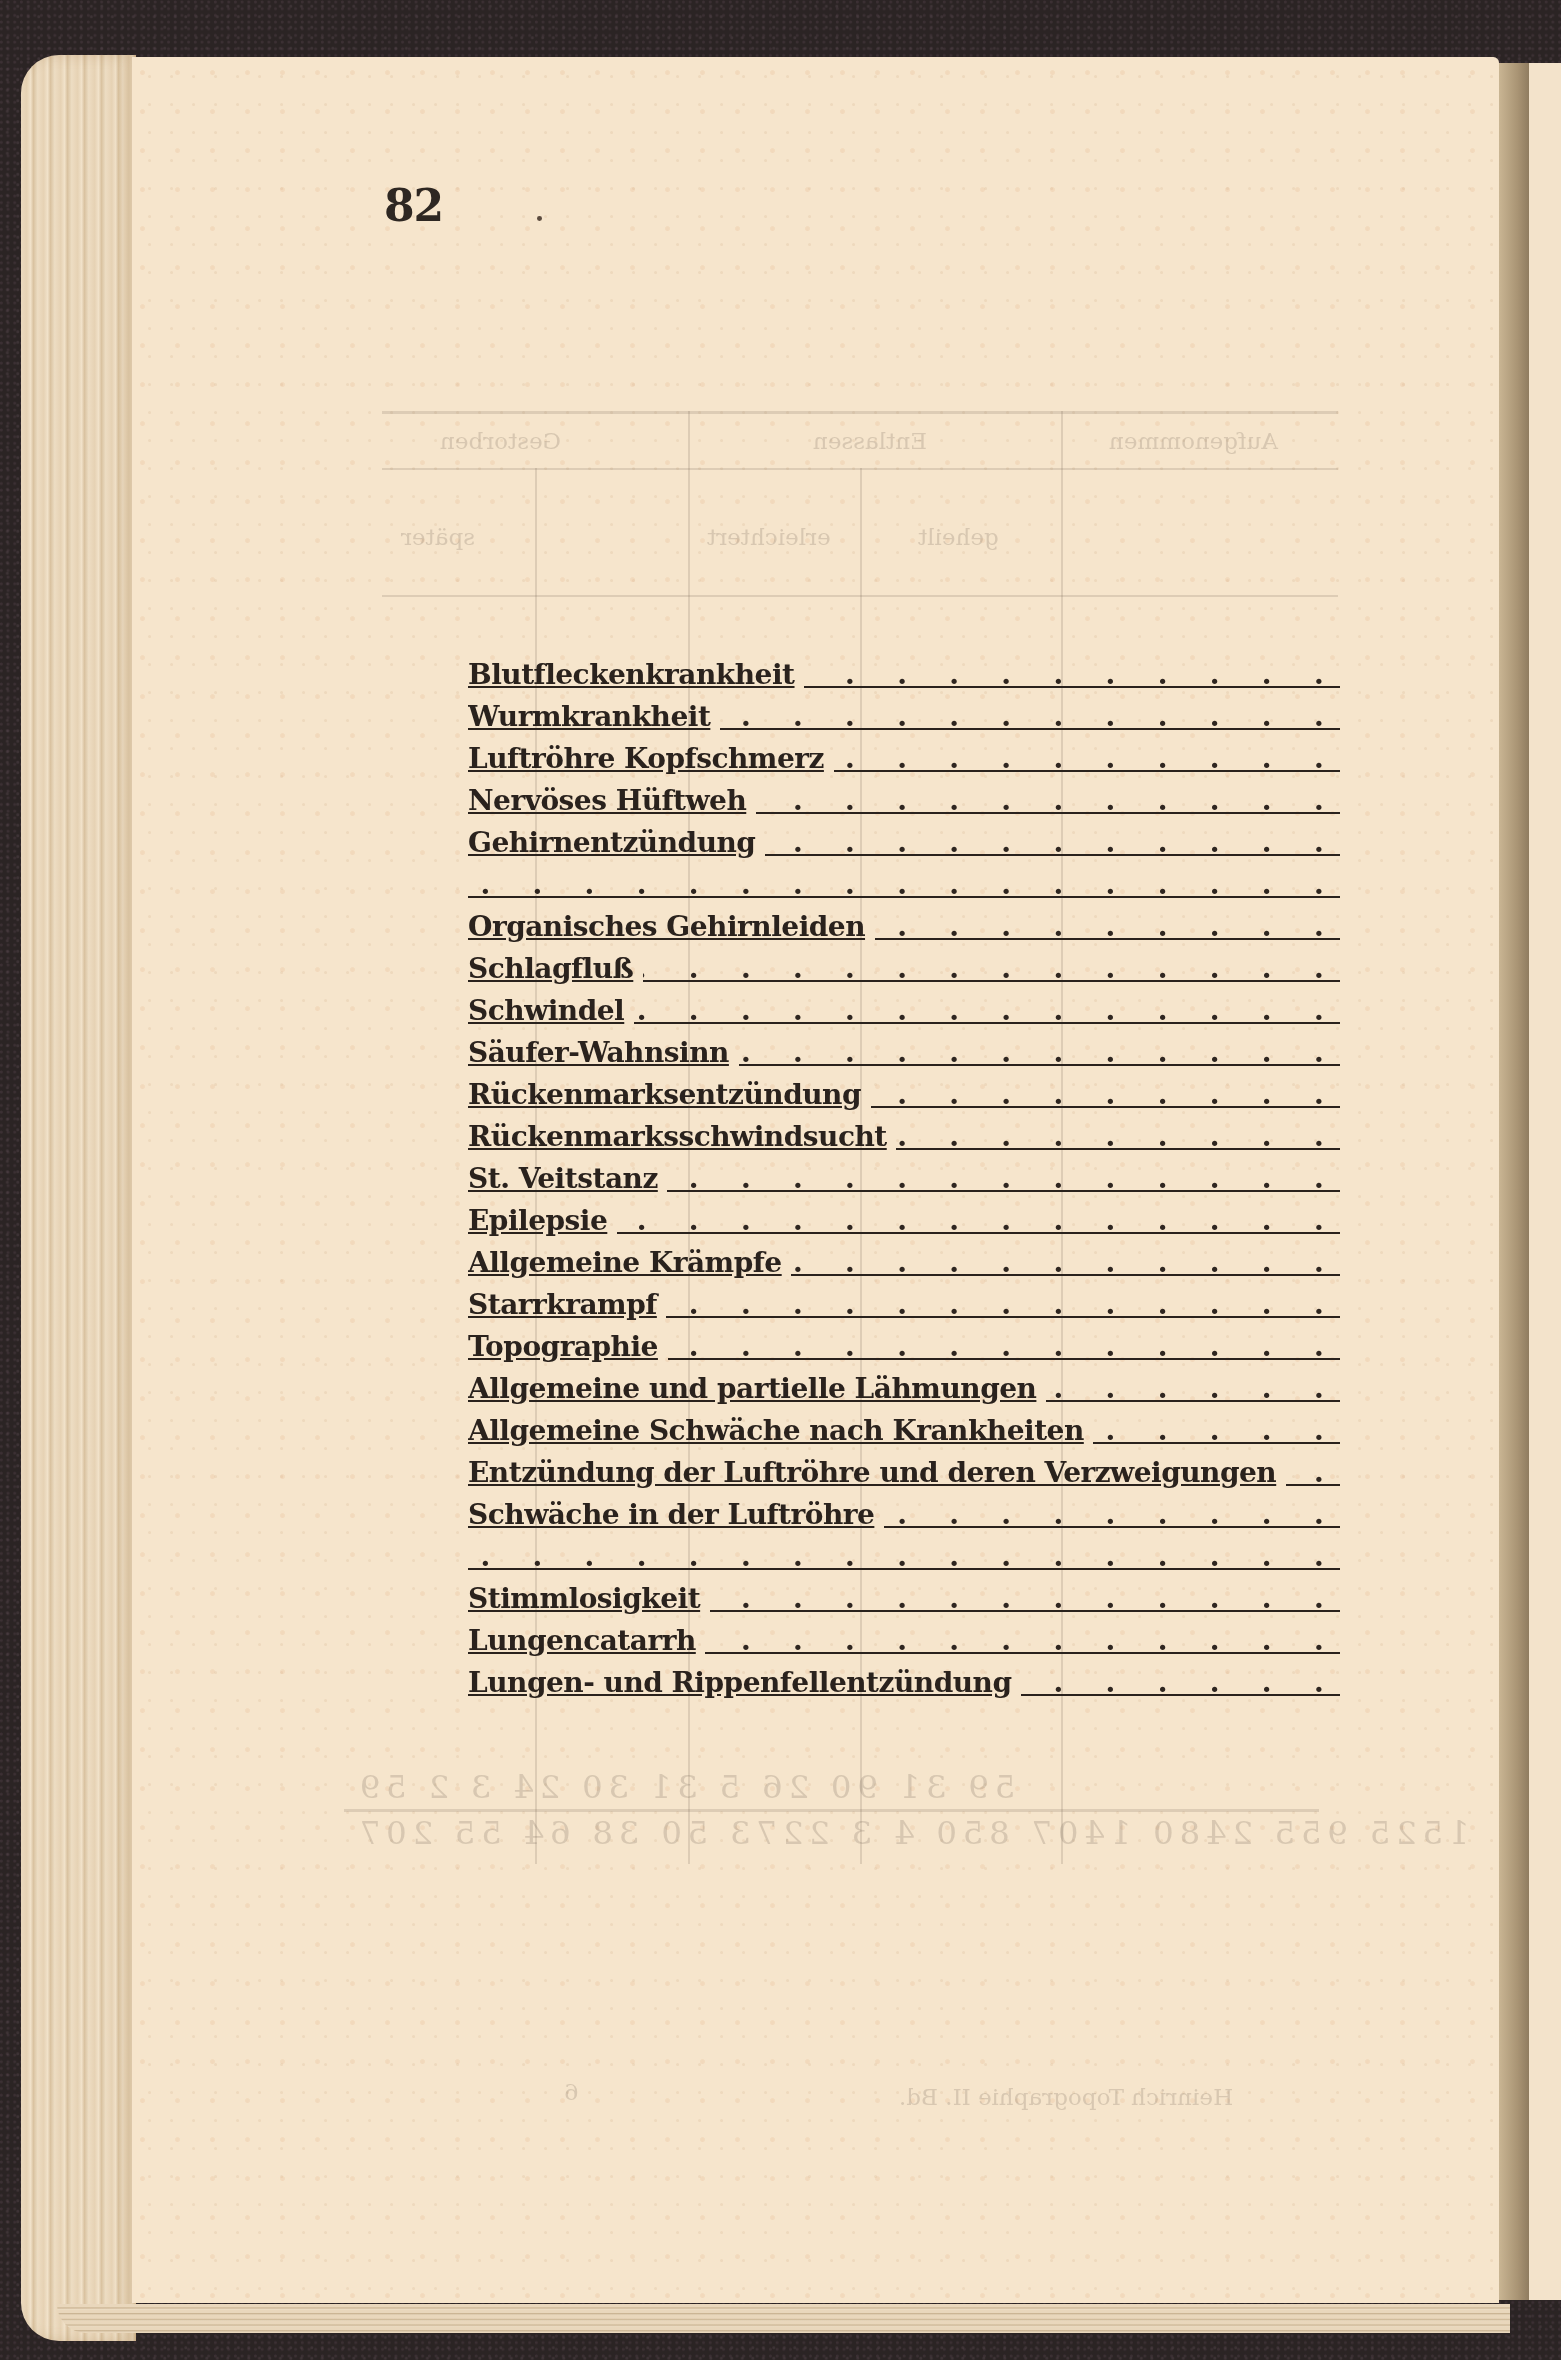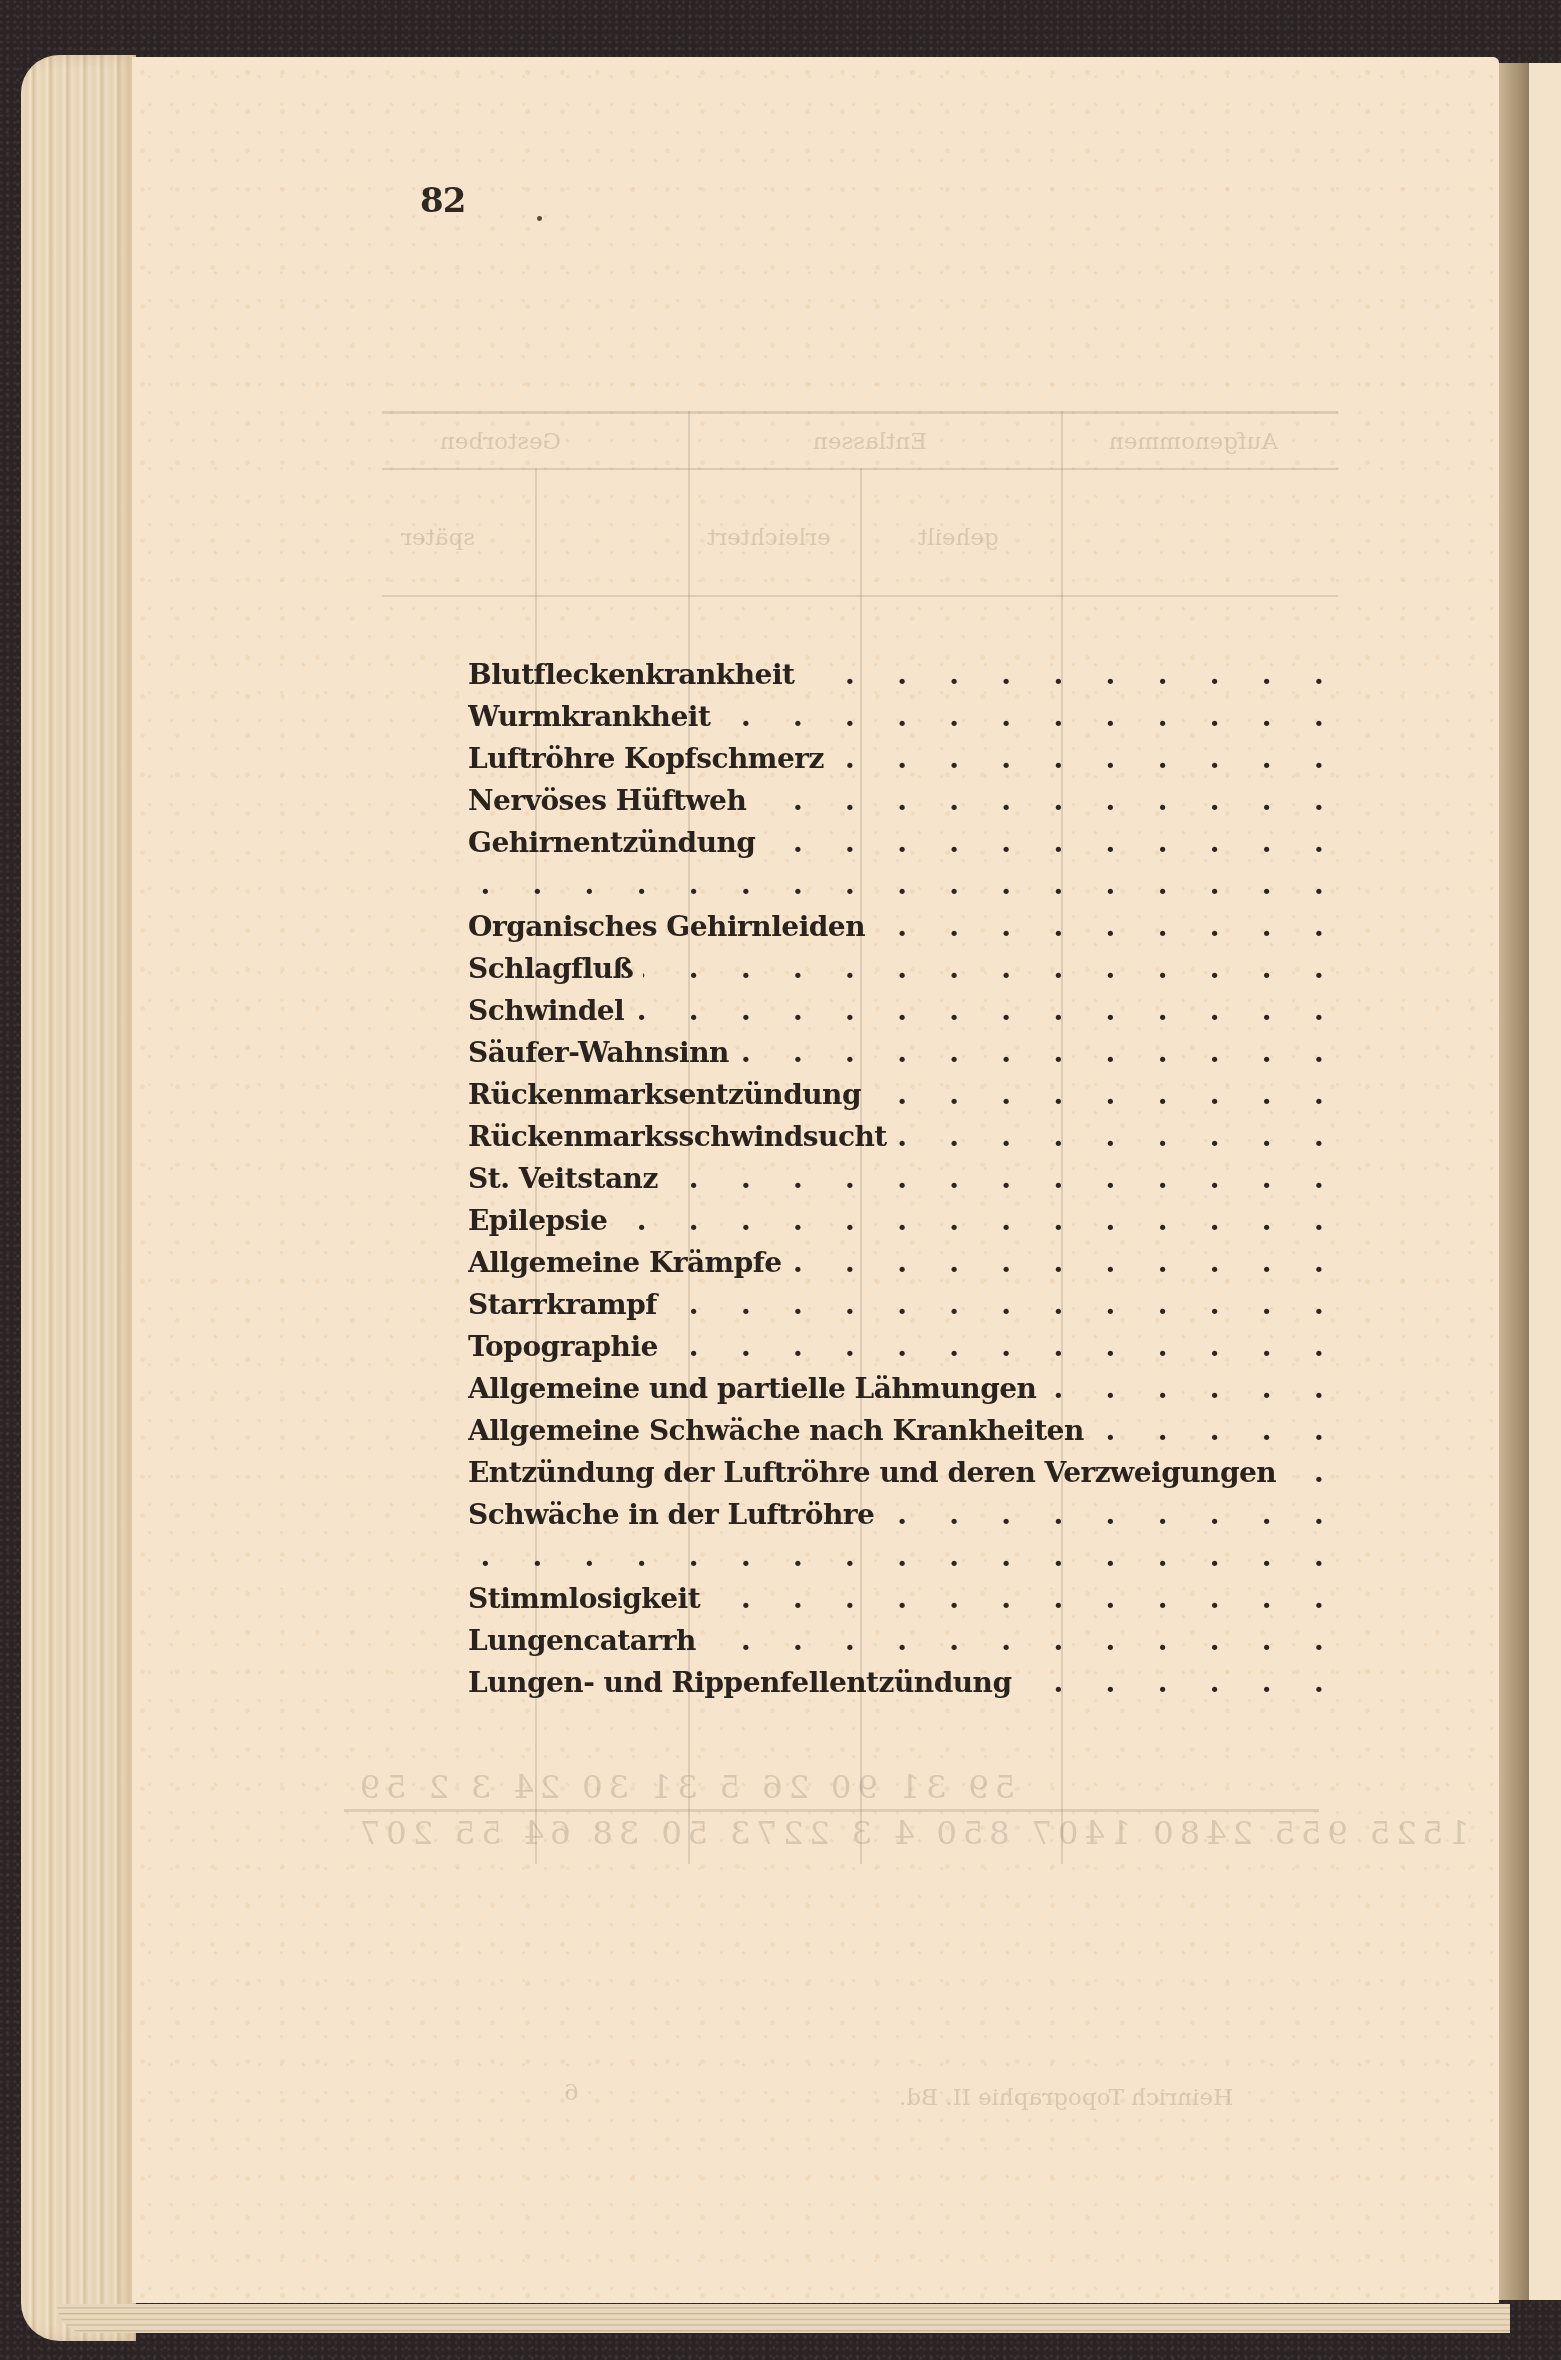--- a/index.html
+++ b/index.html
@@ -37,42 +37,42 @@
       position: absolute; left: 1499px; top: 63px; width: 31px; height: 2237px;
       background: linear-gradient(90deg, #c9b593 0%, #a99474 60%, #8d7a5e 100%);
     }
     .next-page {
       position: absolute; left: 1529px; top: 63px; width: 32.5px; height: 2237px;
       background: #f3e3cb;
     }
     .page-number {
       position: absolute; left: 384px; top: 180px;
       font-family: "DejaVu Serif", serif; font-weight: bold;
-      font-size: 34px; color: #2e2722; letter-spacing: -1px; margin-left: 36px;
+      font-size: 44px; color: #2e2722; letter-spacing: -1px;
     }
     .speck { position: absolute; width: 4.8px; height: 4.8px; border-radius: 50%; background: #5a4a3e; }
 
     
     .bleed {
       position: absolute; color: rgba(110,95,80,0.22);
       font-family: "DejaVu Serif", serif; transform: scaleX(-1);
     }
     .bleed-rule { position: absolute; background: rgba(110,95,80,0.18); }
     .bleed-numbers { font-size: 32.5px; letter-spacing: 5.7px; white-space: nowrap; }
     .bleed-footer { font-size: 23px; white-space: nowrap; }
 
     
     .entries {
       position: absolute; left: 468px; top: 654px; width: 872px;
       list-style: none; margin: 0; padding: 0;
     }
     .entry {
       height: 42px; line-height: 42px; display: flex; align-items: baseline;
       font-family: "DejaVu Serif", serif; font-size: 28px; font-weight: bold;
-      color: #2a221d; white-space: nowrap; overflow: hidden;
+      color: #2a221d; white-space: nowrap; overflow: hidden; text-decoration: underline;
     }
     .entry-label { flex: 0 0 auto; padding-right: 9.6px; letter-spacing: -0.5px; }
     .entry-leader {
       flex: 1 1 auto; overflow: hidden; color: #2f2620; letter-spacing: 16.3px;
       font-weight: bold; text-align: right; direction: rtl;
     }
   </style>
 </head>
 <body>
 

